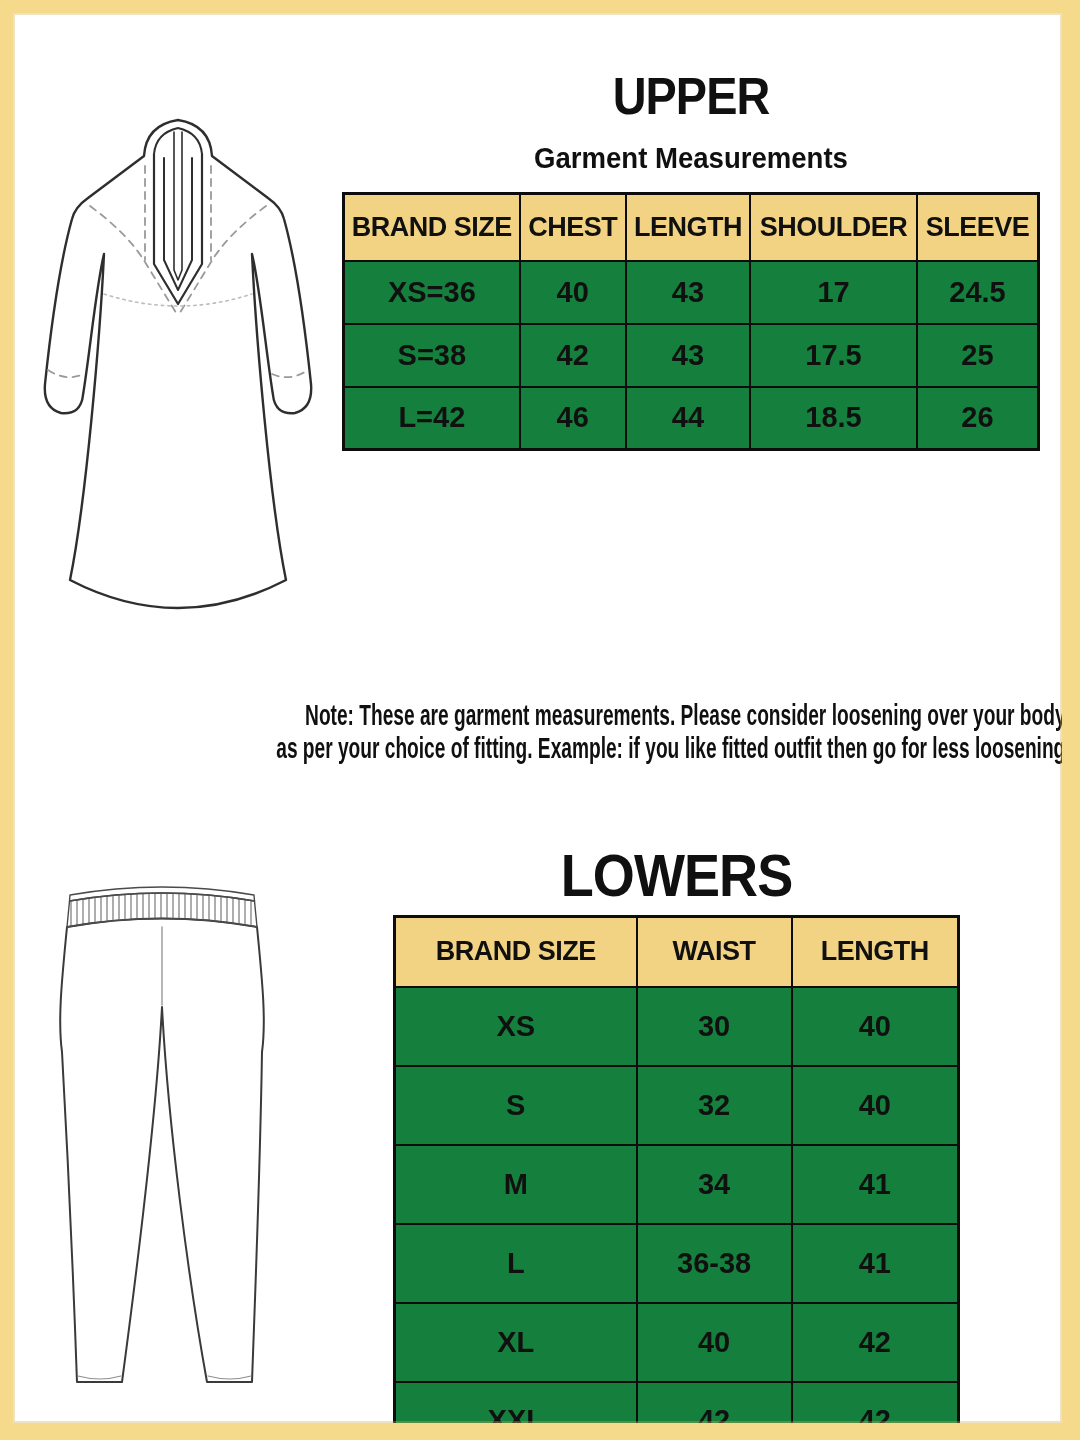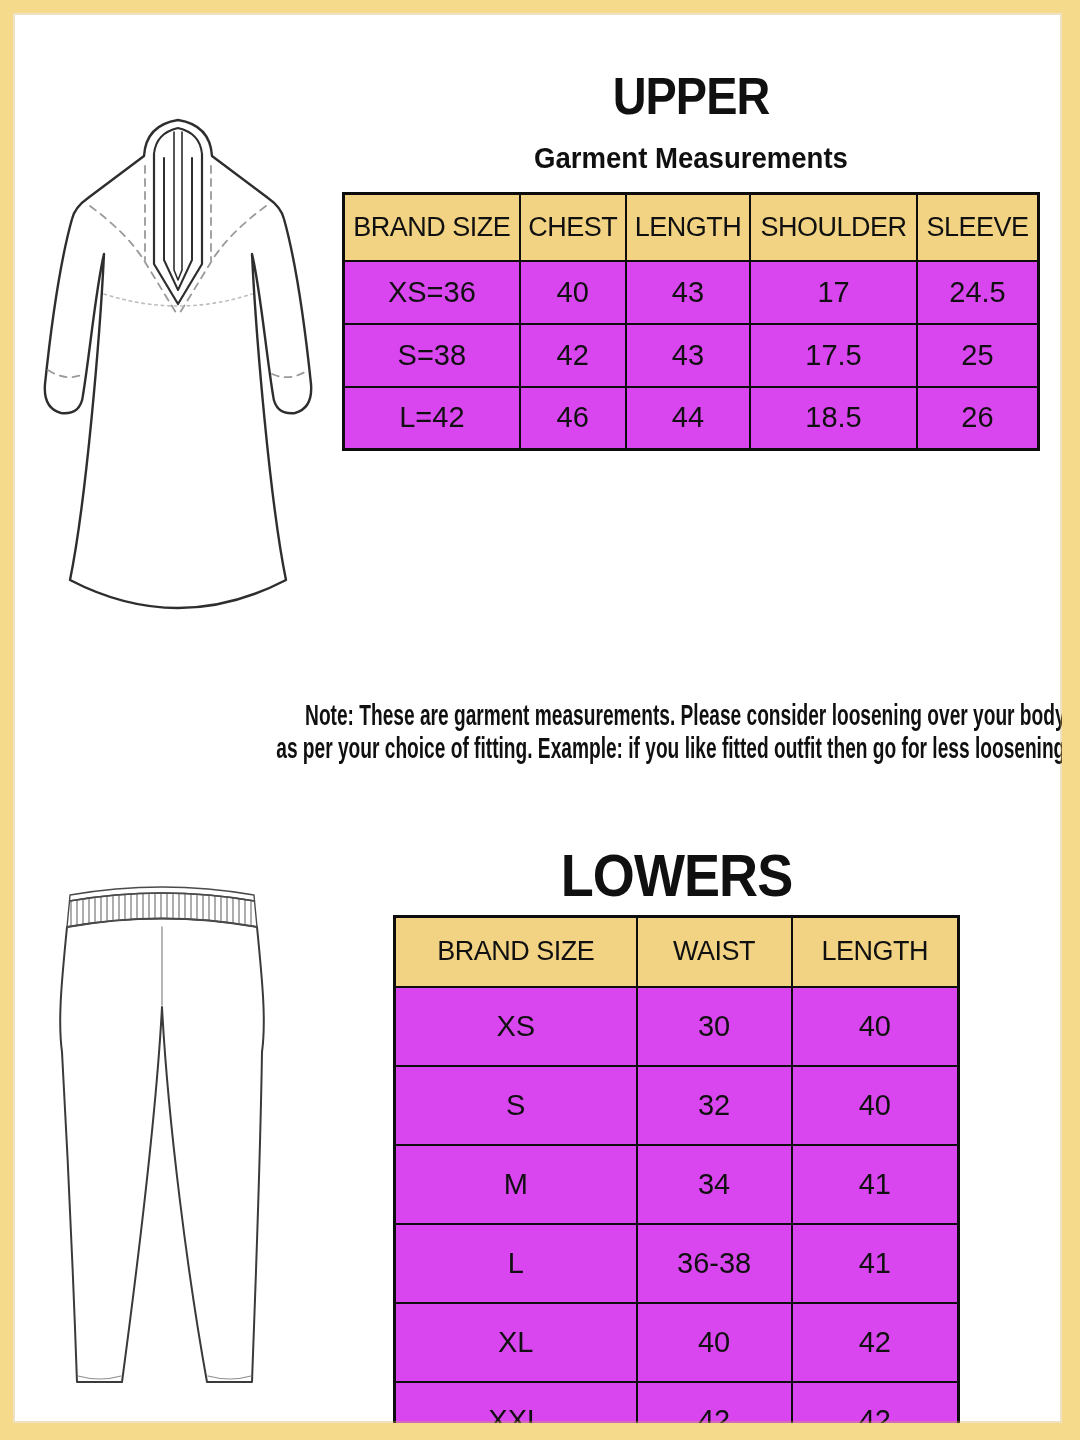--- a/index.html
+++ b/index.html
@@ -25,24 +25,24 @@
     position:absolute;margin:0;left:342px;width:698px;top:143px;
     font-size:29px;line-height:30px;font-weight:700;text-align:center;
     transform:scaleX(.95);transform-origin:50% 50%;
   }
   table.size-table{
     position:absolute;border-collapse:collapse;table-layout:fixed;
     border:3px solid #0d0d0d;
   }
   .size-table th,.size-table td{
     border:2.5px solid #0d0d0d;text-align:center;vertical-align:middle;
-    padding:0;font-weight:400;
+    padding:0;font-weight:700;
   }
   .size-table th{background:#f2d383;font-size:27px;letter-spacing:-0.5px;}
-  .size-table td{background:#d946ef;font-size:29px;}
+  .size-table td{background:#15803d;font-size:29px;}
   .upper-table{left:342px;top:192px;width:698px;}
   .upper-table thead tr{height:67px;}
   .upper-table tbody tr{height:63px;}
   .upper-table th:nth-child(1){width:25.4%;}
   .upper-table th:nth-child(2){width:15.2%;}
   .upper-table th:nth-child(3){width:17.9%;}
   .upper-table th:nth-child(4){width:24.1%;}
   .upper-table th:nth-child(5){width:17.4%;}
   .lowers-table{left:393px;top:915px;width:567px;}
   .lowers-table thead tr{height:70px;}

